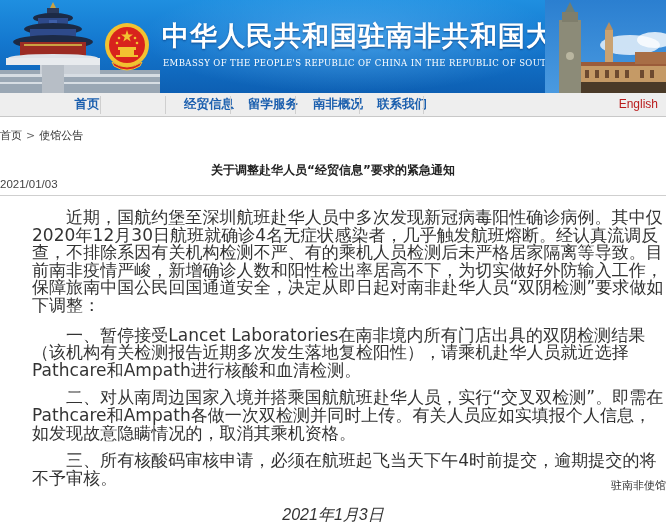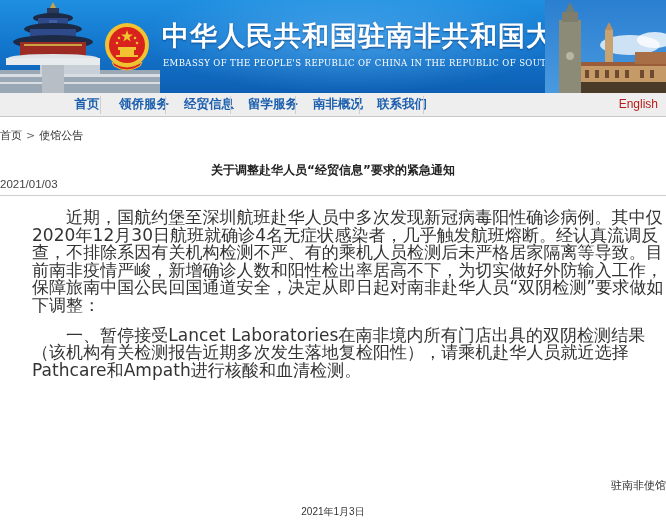--- a/index.html
+++ b/index.html
@@ -75,21 +75,21 @@
   }
   .content p { text-indent: 2em; margin-bottom: 10px; letter-spacing: 0.05px; }
   .content p.lead { margin-bottom: 12px; }
 
   .signature {
     position: absolute; left: 0; top: 478px; width: 666px; text-align: right;
     font-size: 11px; color: #333;
   }
   .sign-date {
     position: absolute; left: 0; top: 505px; width: 666px; text-align: center;
-    font-size: 10px; color: #333; font-family: "Liberation Sans", sans-serif;
+    font-size: 16px; color: #333; font-family: "Liberation Sans", sans-serif; font-style: italic;
   }
 </style>
 </head>
 <body>
 
 <div class="banner">
   <div class="glow"></div>
 
   <svg class="temple" viewBox="0 0 160 93">
     <rect x="0" y="70" width="160" height="23" fill="#9aa7b4"></rect>
@@ -154,21 +154,20 @@
     <rect x="80" y="70" width="4" height="8" fill="#6d4a30"></rect>
     <rect x="95" y="70" width="4" height="8" fill="#6d4a30"></rect>
     <rect x="105" y="70" width="4" height="8" fill="#6d4a30"></rect>
     <rect x="36" y="82" width="85" height="11" fill="#4a3a28"></rect>
   </svg>
 </div>
 
 <div class="navbar">
   <div class="nav-item" style="left:66px;width:42px;">首页</div>
   <div class="nav-sep" style="left:100px;"></div>
-  <div class="nav-item" style="left:112px;width:64px;">领侨服务</div>
   <div class="nav-sep" style="left:165px;"></div>
   <div class="nav-item" style="left:176px;width:66px;">经贸信息</div>
   <div class="nav-sep" style="left:230px;"></div>
   <div class="nav-item" style="left:240px;width:66px;">留学服务</div>
   <div class="nav-sep" style="left:295px;"></div>
   <div class="nav-item" style="left:305px;width:66px;">南非概况</div>
   <div class="nav-sep" style="left:359px;"></div>
   <div class="nav-item" style="left:369px;width:66px;">联系我们</div>
   <div class="nav-sep" style="left:423px;"></div>
   <div class="nav-english">English</div>
@@ -178,16 +177,18 @@
   <span class="crumb-link">首页</span><span class="crumb-sep">&gt;</span><span class="crumb-link">使馆公告</span>
 </div>
 
 <div class="article-title">关于调整赴华人员“经贸信息”要求的紧急通知</div>
 <div class="article-date">2021/01/03</div>
 <div class="divider"></div>
 
 <div class="content">
   <p class="lead">近期，国航约堡至深圳航班赴华人员中多次发现新冠病毒阳性确诊病例。其中仅2020年12月30日航班就确诊4名无症状感染者，几乎触发航班熔断。经认真流调反查，不排除系因有关机构检测不严、有的乘机人员检测后未严格居家隔离等导致。目前南非疫情严峻，新增确诊人数和阳性检出率居高不下，为切实做好外防输入工作，保障旅南中国公民回国通道安全，决定从即日起对南非赴华人员“双阴检测”要求做如下调整：</p>
   <p>一、暂停接受Lancet Laboratories在南非境内所有门店出具的双阴检测结果（该机构有关检测报告近期多次发生落地复检阳性），请乘机赴华人员就近选择Pathcare和Ampath进行核酸和血清检测。</p>
+  <p>二、对从南周边国家入境并搭乘国航航班赴华人员，实行“交叉双检测”。即需在Pathcare和Ampath各做一次双检测并同时上传。有关人员应如实填报个人信息，如发现故意隐瞒情况的，取消其乘机资格。</p>
+  <p>三、所有核酸码审核申请，必须在航班起飞当天下午4时前提交，逾期提交的将不予审核。</p>
 </div>
 
 <div class="signature">驻南非使馆</div>
 <div class="sign-date">2021年1月3日</div>
 
 </body></html>

